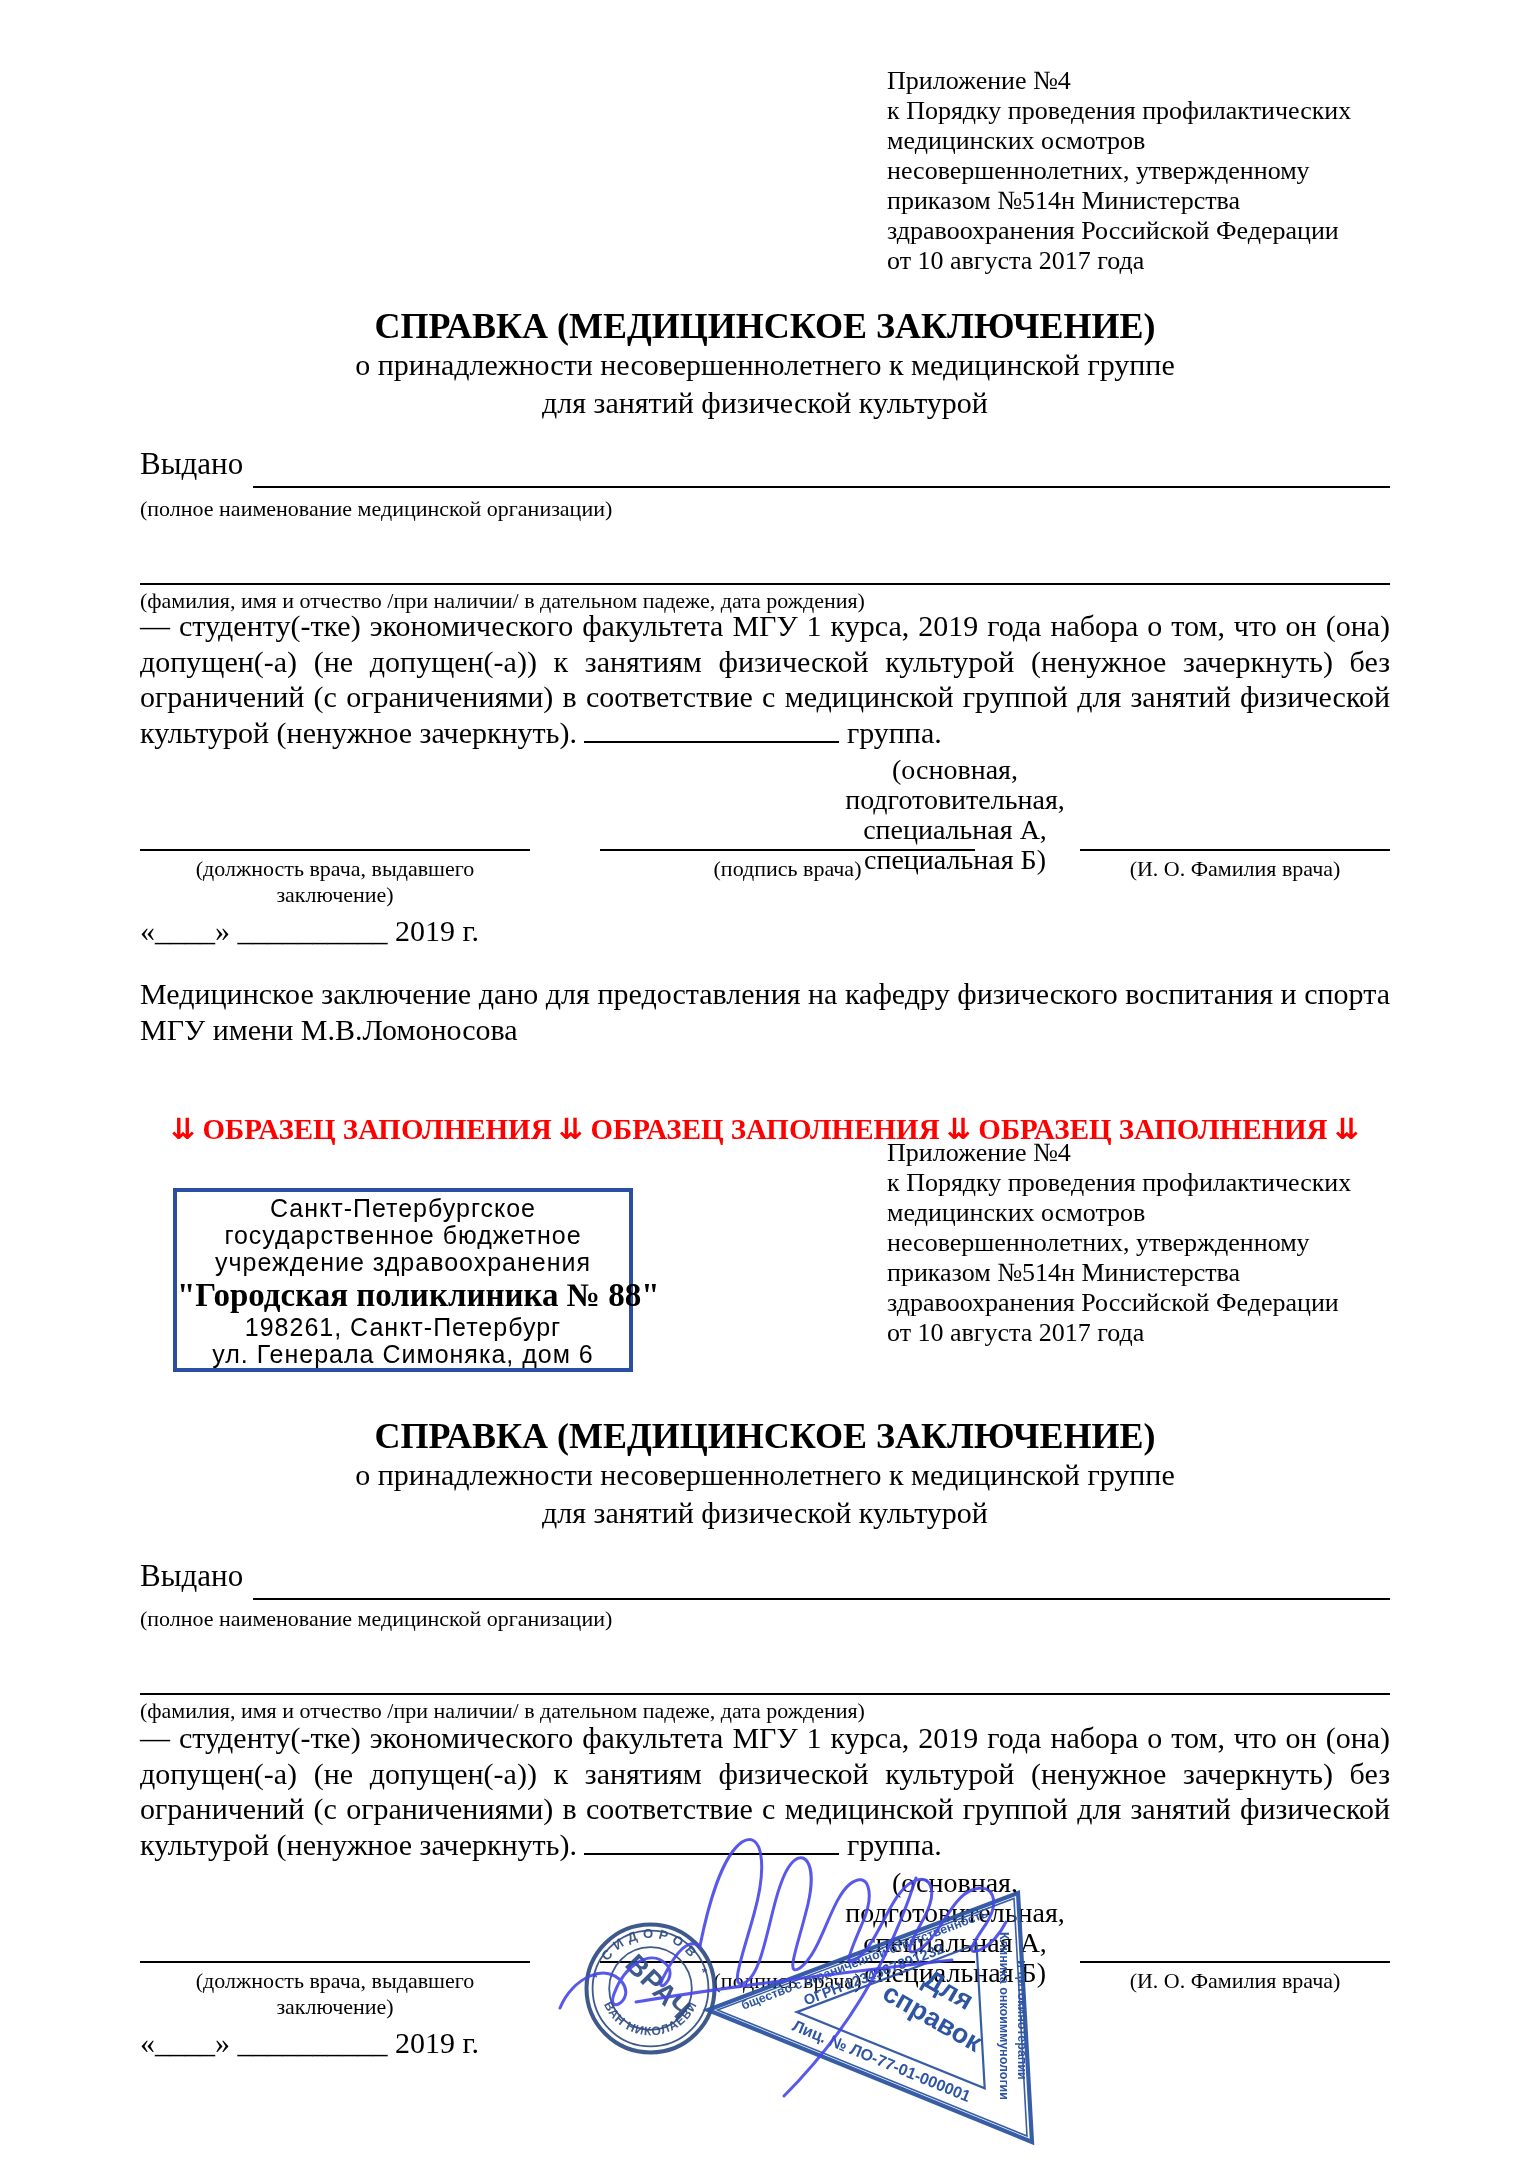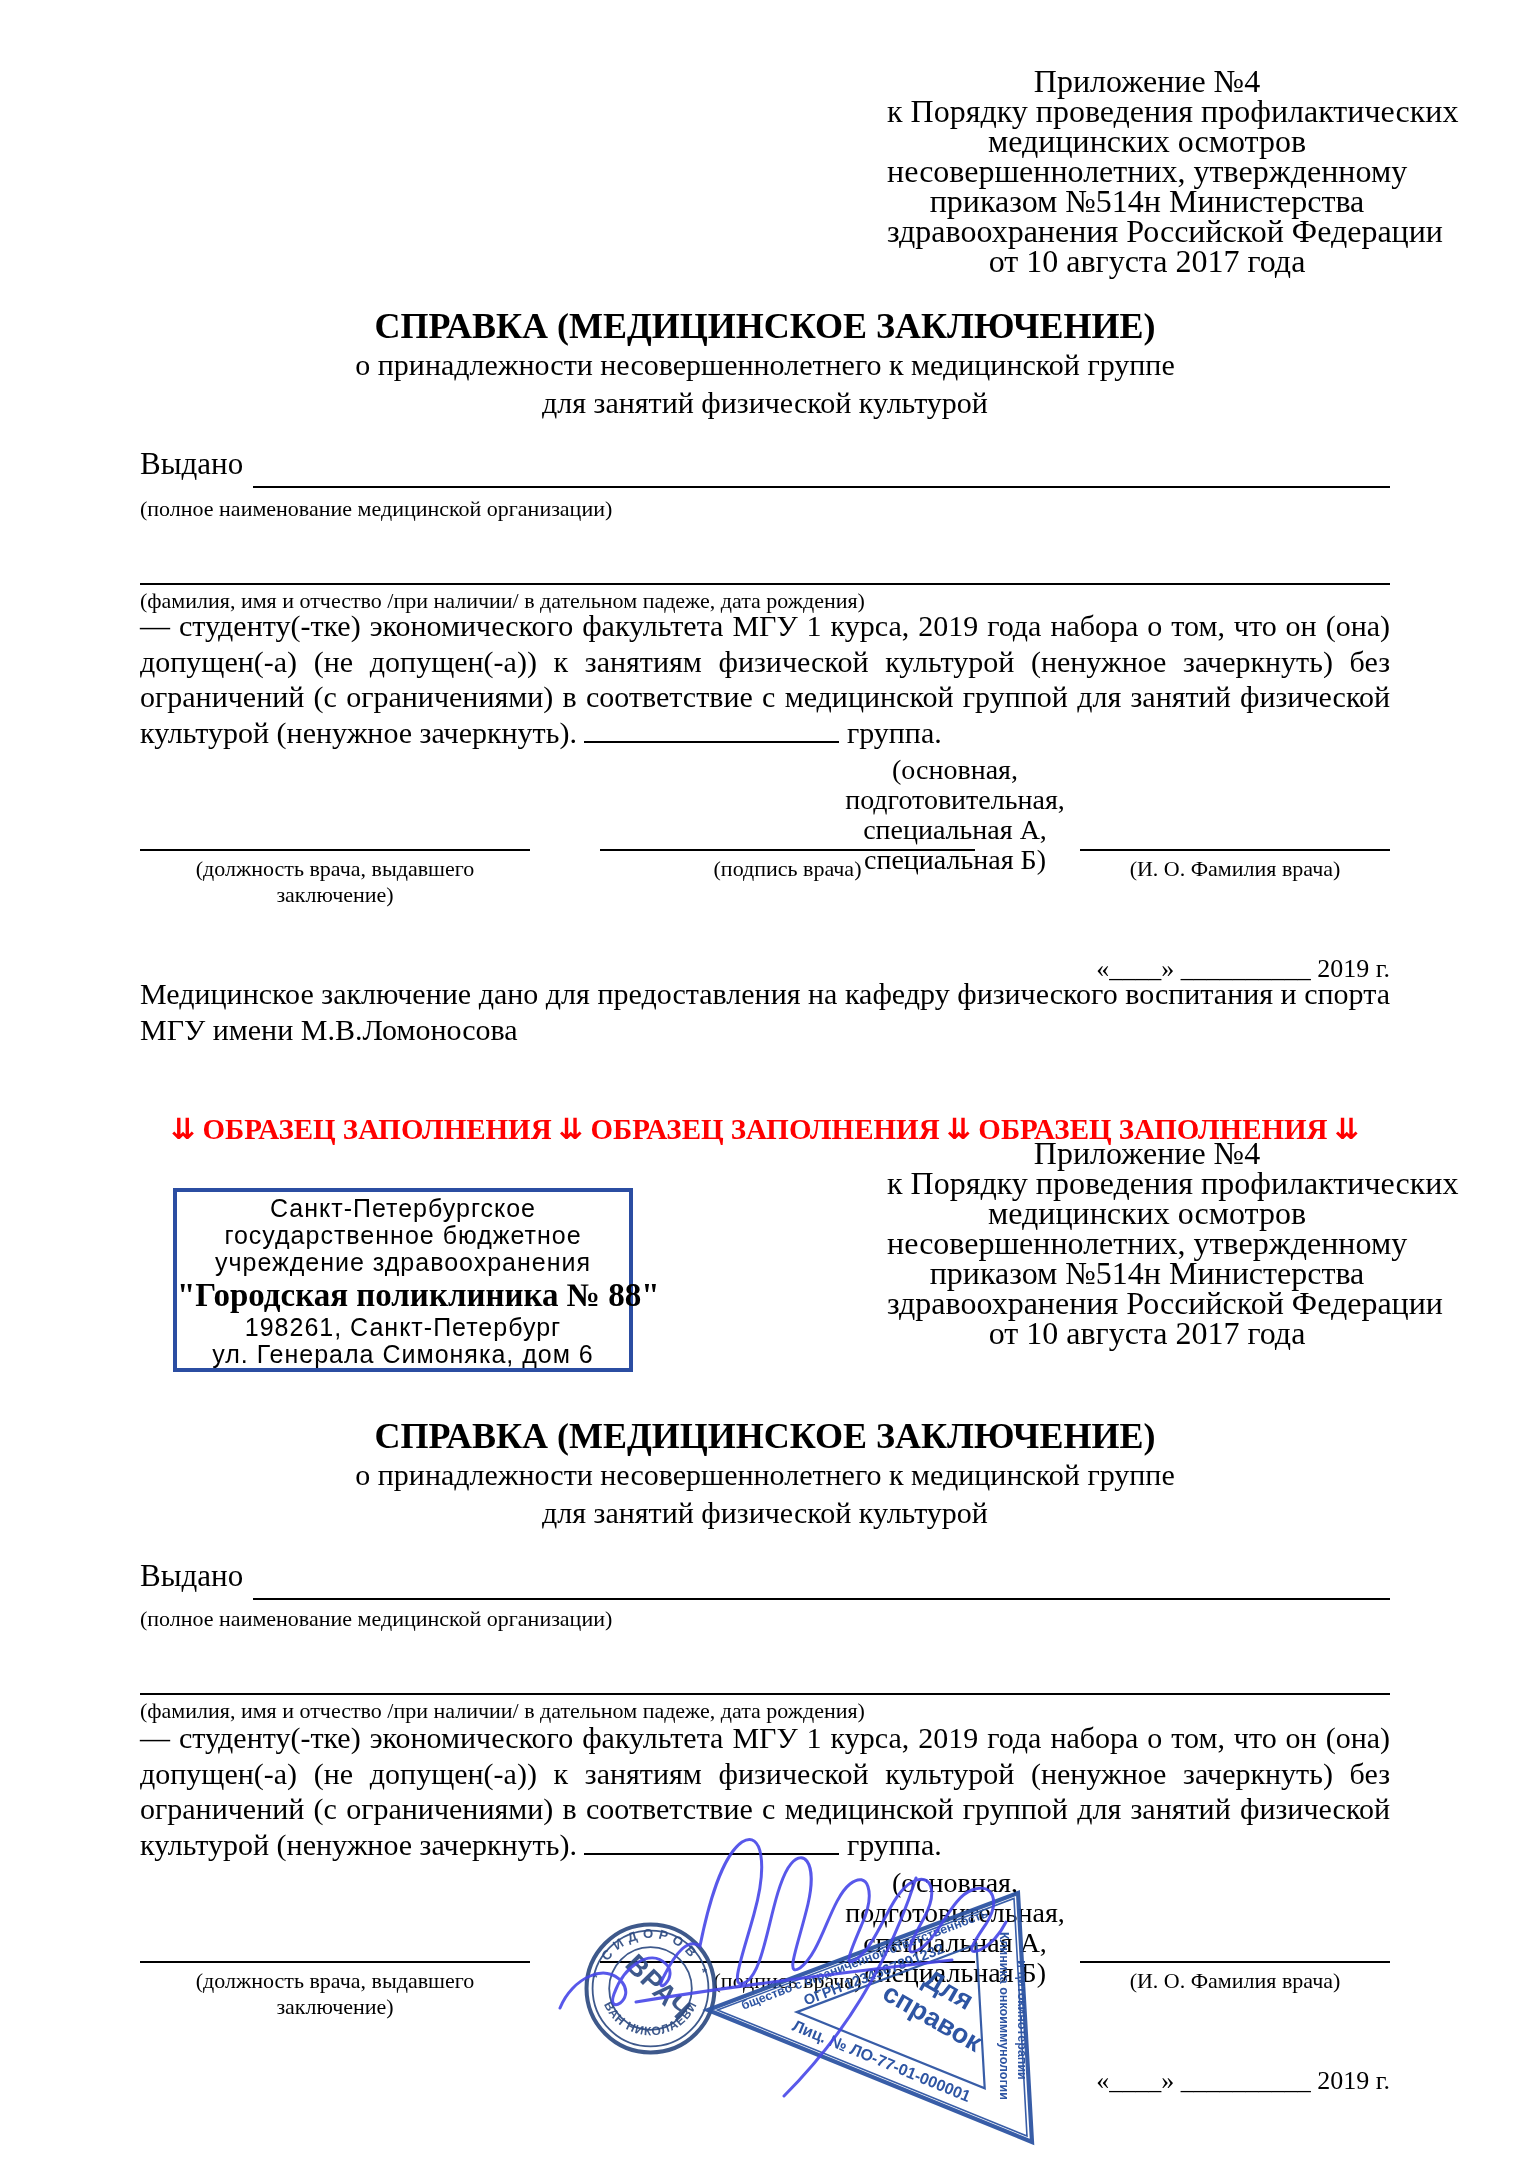--- a/index.html
+++ b/index.html
@@ -1,36 +1,36 @@
 <!DOCTYPE html>
 <html><head>
 <meta charset="utf-8">
 <style>
   html,body{margin:0;padding:0;background:#ffffff;}
   .page{position:relative;width:1527px;height:2160px;background:#fff;overflow:hidden;
         font-family:"Liberation Serif", serif;color:#000;}
   .abs{position:absolute;}
-  .appendix{width:520px;text-align:center;font-size:32px;line-height:30px;}
+  .appendix{width:520px;font-size:26px;line-height:30px;}
   .appendix div{white-space:nowrap;}
   .title-block{left:140px;width:1250px;text-align:center;}
   .title-main{font-weight:bold;font-size:36px;line-height:40px;}
   .title-sub{font-size:30px;line-height:38px;}
   .vydano{left:140px;width:1250px;display:flex;align-items:flex-start;font-size:31px;height:42px;}
   .vydano .fill-line{flex:1;border-bottom:2px solid #000;margin-left:10px;height:40px;}
   .caption{left:140px;width:1250px;text-align:left;font-size:22px;line-height:26px;}
   .blankline{left:140px;width:1250px;height:21px;border-bottom:2px solid #000;}
   .para{left:140px;width:1250px;font-size:30px;line-height:35.5px;text-align:justify;}
   .inline-blank{display:inline-block;width:255px;border-bottom:2px solid #000;height:26px;vertical-align:baseline;}
   .groupcap{left:785px;width:340px;text-align:center;font-size:28px;line-height:30px;}
   .sigrow{left:140px;width:1250px;height:70px;}
   .sigcol{position:absolute;top:0;border-top:2px solid #000;font-size:22px;line-height:26px;text-align:center;padding-top:5px;}
   .sigcol.c1{left:0;width:390px;}
   .sigcol.c2{left:460px;width:375px;}
   .sigcol.c3{left:940px;width:310px;}
-  .dateline{left:140px;width:1250px;text-align:right;font-size:26px;margin-top:40px;}
+  .dateline{left:140px;width:1250px;text-align:left;font-size:30px;}
   .redline{left:140px;width:1250px;text-align:center;color:#ff0000;font-weight:bold;font-size:29px;
            font-family:"Liberation Serif","DejaVu Sans",serif;}
   .stampbox{left:173px;top:1188px;width:460px;height:184px;border:4px solid #2b4da2;box-sizing:border-box;
             color:#000000;text-align:center;font-family:"Liberation Sans",sans-serif;padding-top:3px;}
   .stampbox .sans{font-size:25px;line-height:27px;letter-spacing:1px;white-space:nowrap;}
   .stampbox .name{font-family:"Liberation Serif",serif;font-weight:bold;font-size:33px;line-height:38px;white-space:nowrap;}
   .overlay{position:absolute;}
   .z3{z-index:3;} .z4{z-index:4;}
 </style>
 </head>

